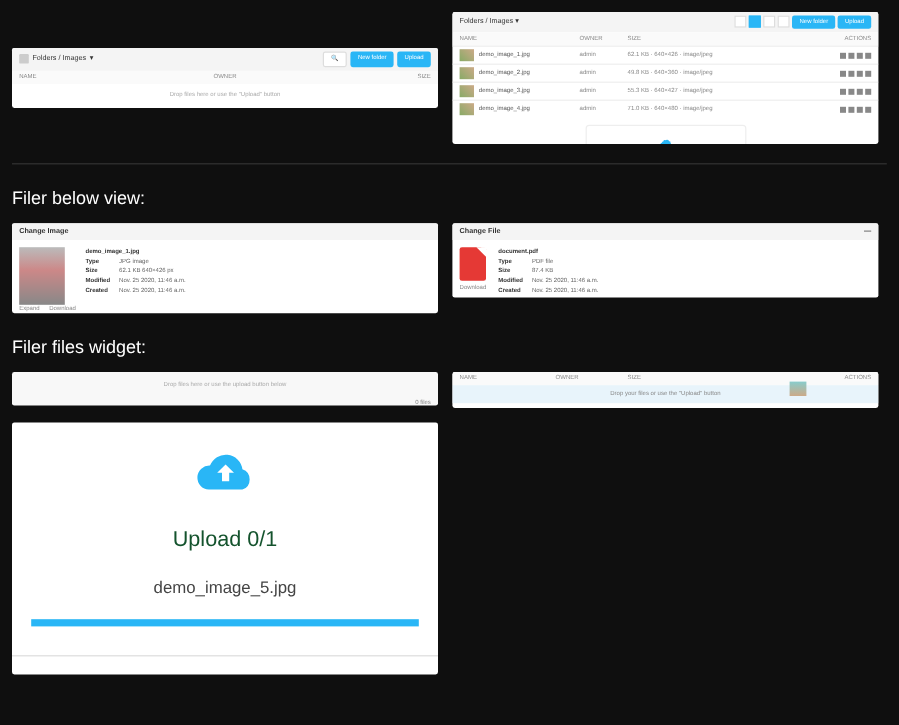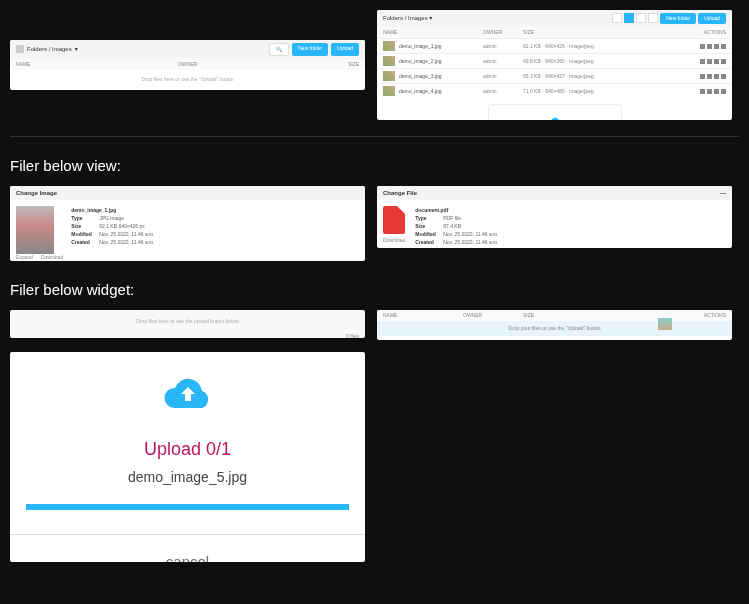--- a/index.html
+++ b/index.html
@@ -75,21 +75,21 @@
   .s6 .h span:nth-child(2){flex:0 0 60px}
   .s6 .h span:nth-child(3){flex:1}
   .s6 .h span:nth-child(4){flex:0 0 40px;text-align:right}
   .s6 .b{display:flex;align-items:center;justify-content:center;padding:4px;font-size:5px;color:#888;background:#e8f4fb}
   .s6 .th{width:14px;height:12px;background:linear-gradient(#8cc,#ca8);position:absolute;right:60px;top:8px}
   .s6{position:relative}
 
   
   .s7{width:355px;height:210px;background:#fff;text-align:center;color:#444}
   .s7 .cl{color:#29b6f6;font-size:42px;margin-top:18px}
-  .s7 .up{font-size:18px;margin:8px 0 6px;color:#be185d}
+  .s7 .up{font-size:18px;margin:8px 0 18px;color:#14532d}
   .s7 .fn{font-size:14px;color:#444;margin-bottom:16px}
   .s7 .bar{height:6px;background:#29b6f6;margin:0 16px}
   .s7 .ln{border-top:1px solid #ddd;margin:24px 0 0}
   .s7 .cn{padding:16px;font-size:15px;color:#666}
 </style>
 </head>
 <body>
 
 <div class="row">
   <div class="shot s1">
@@ -223,21 +223,21 @@
         <div style="color:#333;font-weight:bold">document.pdf</div>
         <div><b>Type</b><span>PDF file</span></div>
         <div><b>Size</b><span>87.4 KB</span></div>
         <div><b>Modified</b><span>Nov. 25 2020, 11:46 a.m.</span></div>
         <div><b>Created</b><span>Nov. 25 2020, 11:46 a.m.</span></div>
       </div>
     </div>
   </div>
 </div>
 
-<div class="section-title">Filer below widget:</div>
+<div class="section-title">Filer files widget:</div>
 
 <div class="row">
   <div class="shot s5">
     <div class="c">Drop files here or use the upload button below</div>
     <div class="f">0 files</div>
   </div>
   <div class="shot s6">
     <div class="h">
         <span>NAME</span>
         <span>OWNER</span>

